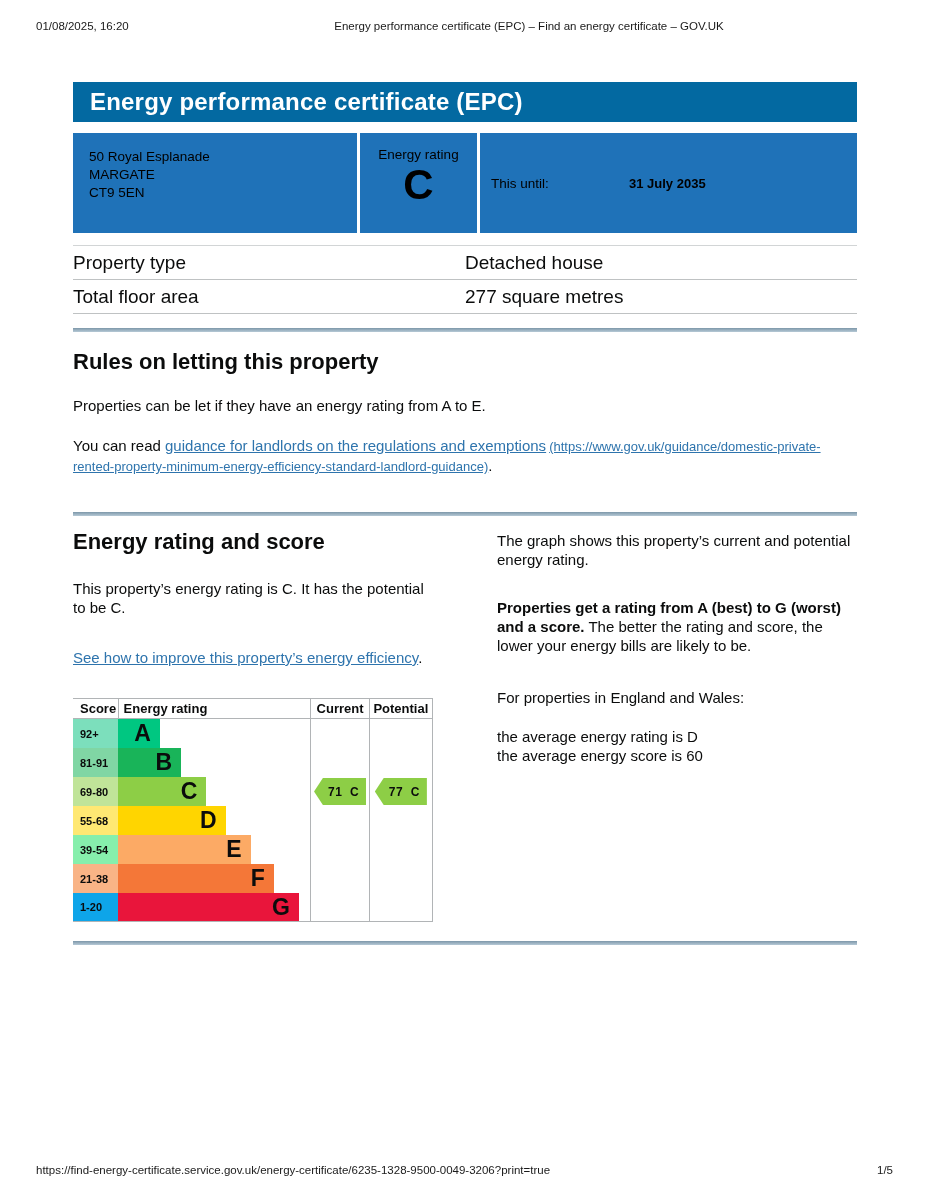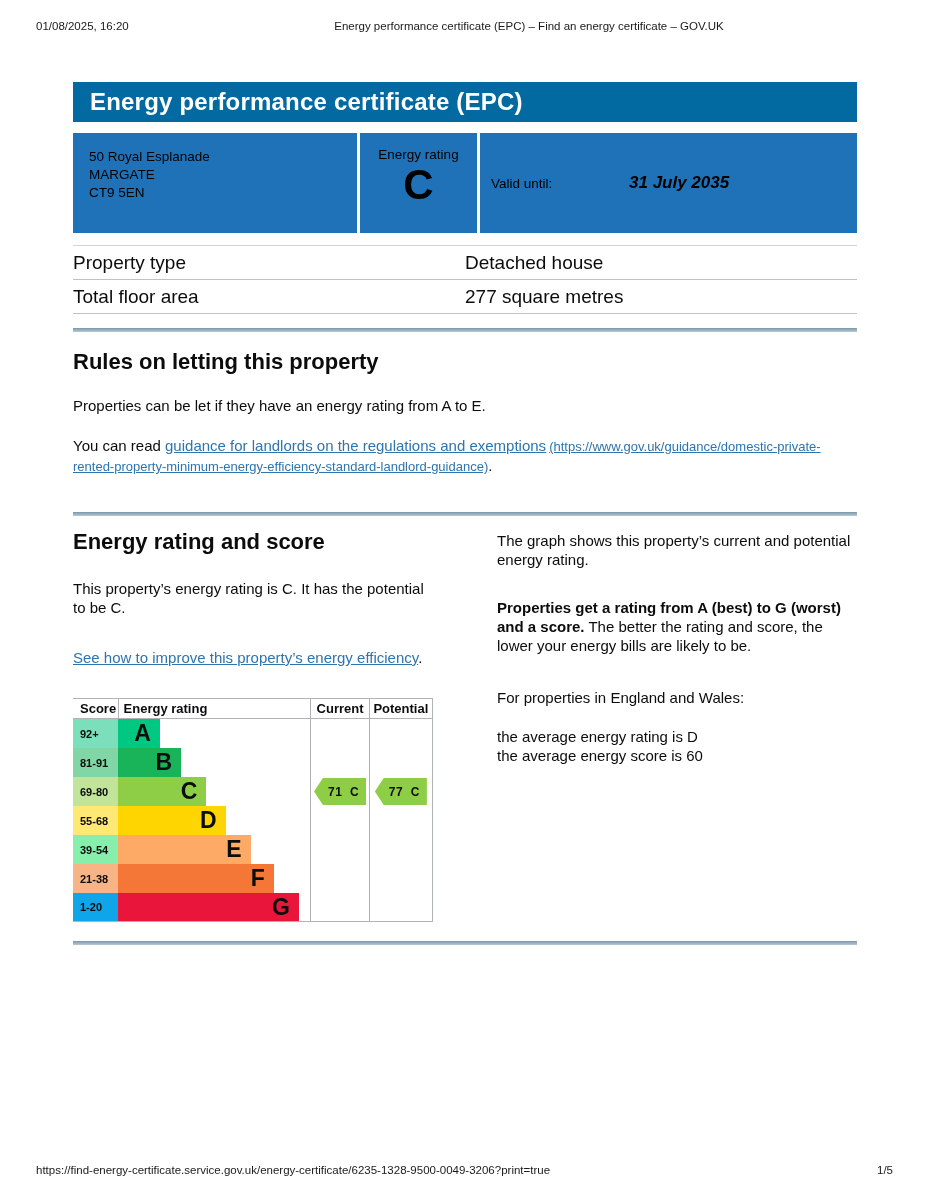--- a/index.html
+++ b/index.html
@@ -25,21 +25,21 @@
   .summary-box .cell { background:#1f72b8; color:#000000; }
   .addr-cell { flex:1; padding:15px 16px; font-size:13.5px; line-height:18px; }
   .rating-cell { width:117px; text-align:center; padding-top:14px; }
   .rating-cell .rating-label { font-size:13.5px; }
   .rating-cell .rating-value { font-size:42px; font-weight:bold; line-height:46px; }
   .kv-stack { width:377px; display:flex; flex-direction:column; gap:3px; }
   .kv { display:flex; align-items:center; padding-left:11px; }
   .kv.top { flex:53; }
   .kv.bottom { flex:47; }
   .kv .k { width:138px; font-size:13.5px; }
-  .kv .v { font-size:17px; font-weight:bold;font-style:italic; }
+  .kv .v { font-size:13px; font-weight:bold; }
 
   
   table.props { width:100%; border-collapse:collapse; margin-top:12px; font-size:19px; }
   table.props { border-top:1px solid #d2d5d6; }
   table.props td { padding:6px 0 5px 0; border-bottom:1px solid #bfc2c3; }
   table.props td.val { width:50%; }
 
   
   .divider { height:4px; background:linear-gradient(#7d97a9,#b6c9d6); }
   .divider.d1 { margin-top:14px; }
@@ -100,21 +100,21 @@
         <div>50 Royal Esplanade</div>
         <div>MARGATE</div>
         <div>CT9 5EN</div>
       </div>
       <div class="cell rating-cell">
         <div class="rating-label">Energy rating</div>
         <div class="rating-value">C</div>
       </div>
       <div class="kv-stack">
         <div class="cell kv top">
-          <span class="k">Valid until:</span>
+          <span class="k">This until:</span>
           <span class="v">31 July 2035</span>
         </div>
       </div>
     </div>
 
     <table class="props">
       <tbody>
         <tr>
           <td>Property type</td>
           <td class="val">Detached house</td>

